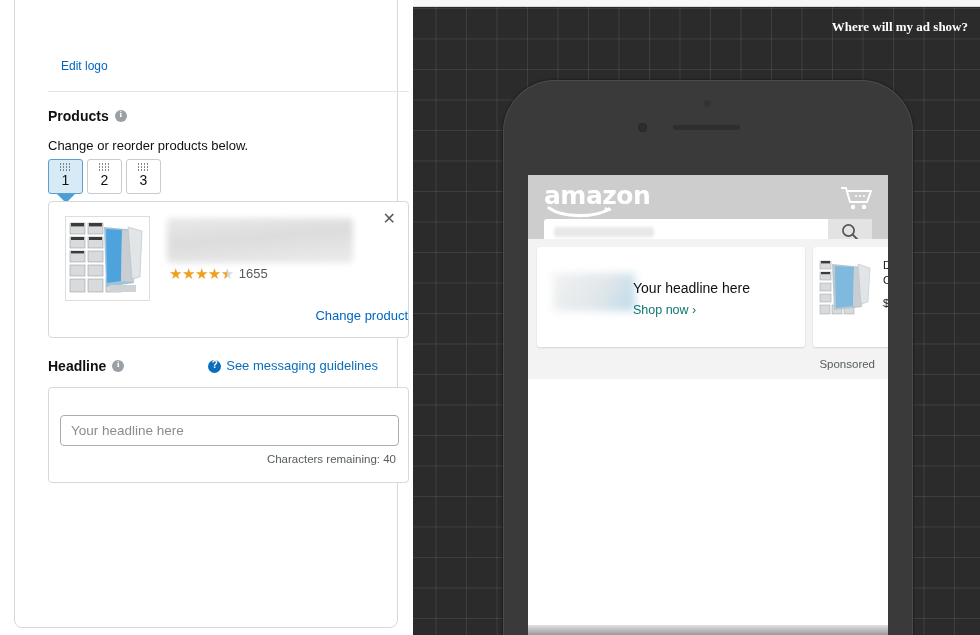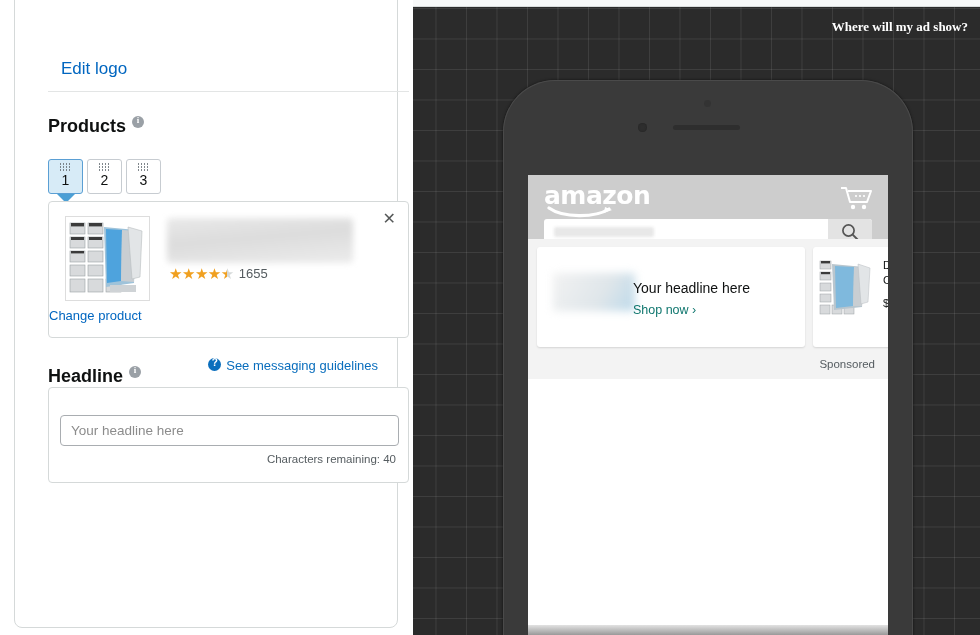--- a/index.html
+++ b/index.html
@@ -46,32 +46,32 @@
     padding: 0 10px; font-family: "Liberation Sans", sans-serif;
     outline: none;
   }
   .txt-input::placeholder { color: #8c8c8c; }
   .chars {
     margin-top: 7px; text-align: right;
     font-size: 11.5px; color: #555c60; width: 278px;
   }
   .edit-logo {
     position: absolute; left: 46px; top: 92px;
-    font-size: 17px; color: #0066c0; cursor: pointer;
+    font-size: 12px; color: #0066c0; cursor: pointer;
   }
 
   .divider {
     position: absolute; left: 33px; top: 124px;
     width: 361px; height: 1px; background: #e3e5e5;
   }
 
   
   .sec-head {
-    position: absolute; display: flex; 
-    font-size: 18px; font-weight: bold; color: #0f1111; margin-top: 8px;
+    position: absolute; display: flex; align-items: center;
+    font-size: 14px; font-weight: bold; color: #0f1111;
   }
   .i-icon {
     display: inline-block; width: 12px; height: 12px;
     border-radius: 50%; background: #9aa0a6; margin-left: 6px;
     position: relative;
   }
   .i-icon::after {
     content: "i"; position: absolute; left: 0; right: 0; top: -1px;
     text-align: center; color: #fff; font-size: 9px;
     font-weight: bold; font-style: normal;
@@ -132,26 +132,26 @@
     -webkit-background-clip: text; background-clip: text; color: transparent;
   }
   .rcount { font-size: 13px; color: #555c60; margin-left: 5px; }
   .x-btn {
     position: absolute; right: 12px; top: 9px;
     font-size: 16px; color: #565959; cursor: pointer;
     line-height: 1;
   }
   .change-prod {
     position: absolute; left: 0; right: 0; top: 106px;
-    text-align: left; font-size: 13px; color: #0066c0; cursor: pointer;
+    text-align: right; font-size: 13px; color: #0066c0; cursor: pointer;
   }
 
   .guidelines {
     position: absolute; right: 19px; top: 391px;
-    display: flex; align-items: flex-start;
+    display: flex; align-items: flex-end;
     font-size: 13px; color: #0a6ebd; cursor: pointer;
   }
   .q-icon {
     width: 13px; height: 13px; border-radius: 50%;
     background: #0a6ebd; margin-right: 5px; position: relative;
   }
   .q-icon::after {
     content: "?"; position: absolute; left: 0; right: 0; top: -1px;
     text-align: center; color: #fff; font-size: 10px; font-weight: bold;
   }
@@ -317,20 +317,21 @@
     <div id="form-card">
 
       <div class="edit-logo">Edit logo</div>
 
       <div class="divider"></div>
 
       <div class="sec-head" style="left:33px; top:141px;">
         <span>Products</span>
         <span class="i-icon"></span>
       </div>
+      <div class="sec-sub" style="left:33px; top:171px;">Change or reorder products below.</div>
 
       <div id="prod-tabs">
         <div class="ptab active">
           <div class="grip">
               <i></i>
               <i></i>
               <i></i>
             </div>
           <span>1</span>
         </div>

